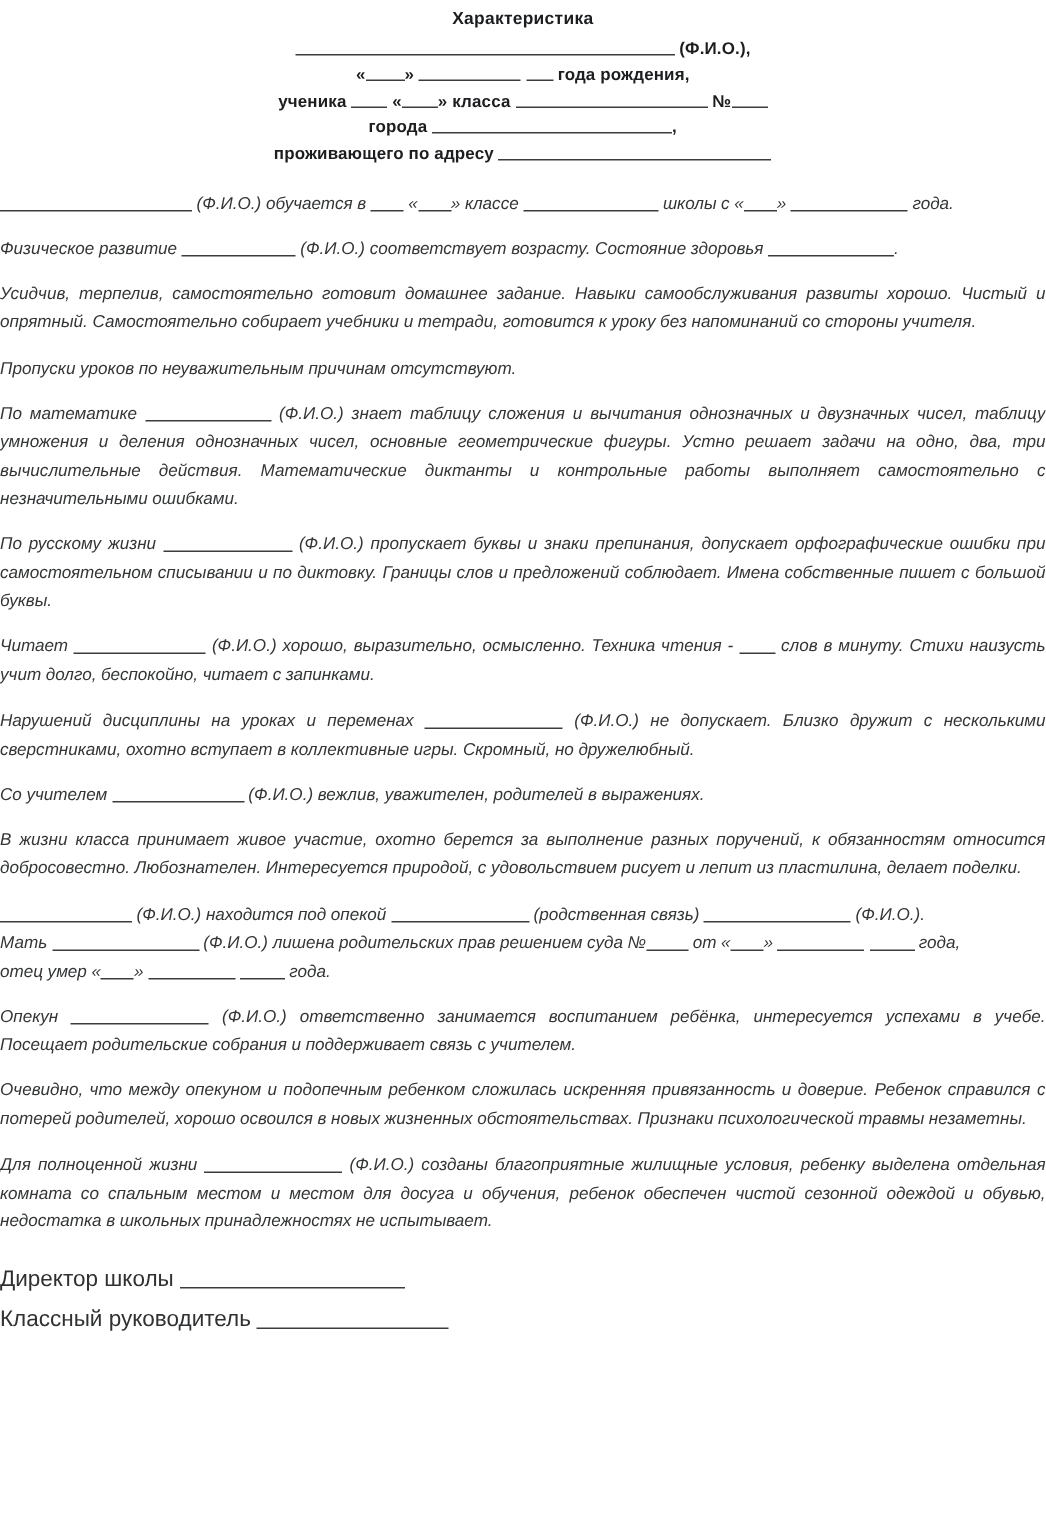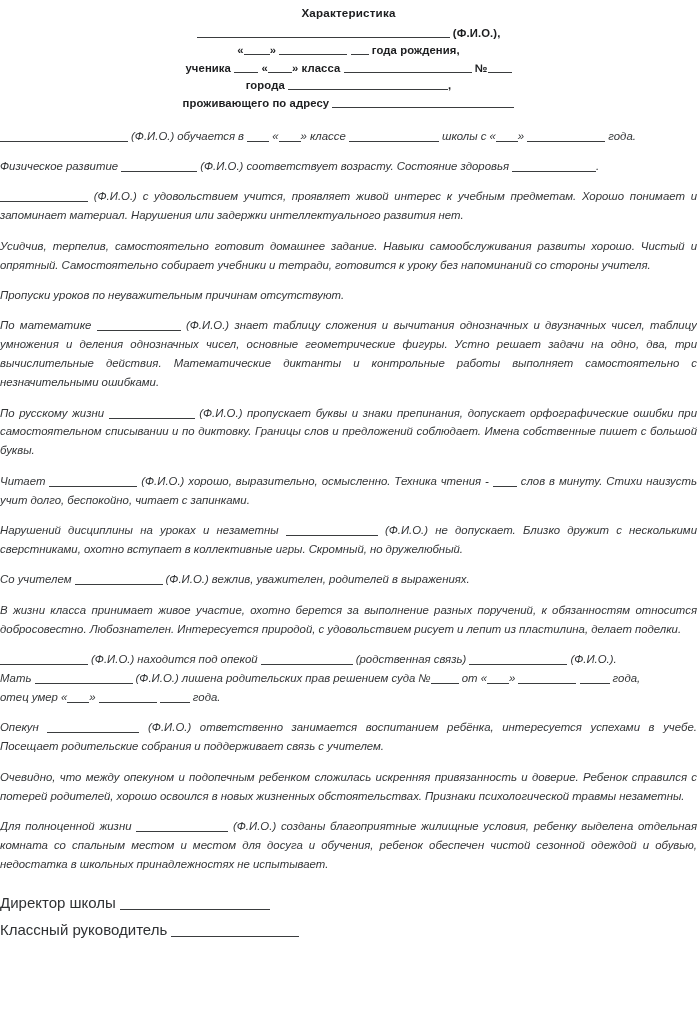--- a/index.html
+++ b/index.html
@@ -92,27 +92,26 @@
         <div class="hline"><span>«</span><span class="b" style="width: 26px;"></span><span>» </span><span class="b" style="width: 68px;"></span><span> </span><span class="b" style="width: 18px;"></span><span> года рождения,</span></div>
         <div class="hline"><span>ученика </span><span class="b" style="width: 24px;"></span><span> «</span><span class="b" style="width: 24px;"></span><span>» класса </span><span class="b" style="width: 128px;"></span><span> №</span><span class="b" style="width: 24px;"></span></div>
         <div class="hline"><span>города </span><span class="b" style="width: 160px;"></span><span>,</span></div>
         <div class="hline"><span>проживающего по адресу </span><span class="b" style="width: 182px;"></span></div>
       </div>
   </div>
 
   <div class="body">
       <p class="flow"><span class="b" style="width: 128px;"></span><span> (Ф.И.О.) обучается в </span><span class="b" style="width: 22px;"></span><span> «</span><span class="b" style="width: 22px;"></span><span>» классе </span><span class="b" style="width: 90px;"></span><span> школы с «</span><span class="b" style="width: 22px;"></span><span>» </span><span class="b" style="width: 78px;"></span><span> года.</span></p>
       <p class="flow"><span>Физическое развитие </span><span class="b" style="width: 76px;"></span><span> (Ф.И.О.) соответствует возрасту. Состояние здоровья </span><span class="b" style="width: 84px;"></span><span>.</span></p>
-      <p class="flow"><span class="b" style="width: 88px;"></span><span> (Ф.И.О.) с удовольствием учится, проявляет живой интерес к учебным предметам. Хорошо понимает и запоминает материал. Нарушения или задержки интеллектуального развития нет.</span></p>
       <p class="flow"><span>Усидчив, терпелив, самостоятельно готовит домашнее задание. Навыки самообслуживания развиты хорошо. Чистый и опрятный. Самостоятельно собирает учебники и тетради, готовится к уроку без напоминаний со стороны учителя.</span></p>
       <p class="flow"><span>Пропуски уроков по неуважительным причинам отсутствуют.</span></p>
       <p class="flow"><span>По математике </span><span class="b" style="width: 84px;"></span><span> (Ф.И.О.) знает таблицу сложения и вычитания однозначных и двузначных чисел, таблицу умножения и деления однозначных чисел, основные геометрические фигуры. Устно решает задачи на одно, два, три вычислительные действия. Математические диктанты и контрольные работы выполняет самостоятельно с незначительными ошибками.</span></p>
       <p class="flow"><span>По русскому жизни </span><span class="b" style="width: 86px;"></span><span> (Ф.И.О.)  пропускает буквы и знаки препинания, допускает орфографические ошибки при самостоятельном списывании и по диктовку. Границы слов и предложений соблюдает. Имена собственные пишет с большой буквы.</span></p>
       <p class="flow"><span>Читает </span><span class="b" style="width: 88px;"></span><span> (Ф.И.О.) хорошо, выразительно, осмысленно. Техника чтения - </span><span class="b" style="width: 24px;"></span><span> слов в минуту. Стихи наизусть учит долго, беспокойно, читает с запинками.</span></p>
-      <p class="flow"><span>Нарушений дисциплины на уроках и незаметны </span><span class="b" style="width: 92px;"></span><span> (Ф.И.О.) не допускает. Близко дружит с несколькими сверстниками, охотно вступает в коллективные игры. Скромный, но дружелюбный.</span></p>
+      <p class="flow"><span>Нарушений дисциплины на уроках и переменах </span><span class="b" style="width: 92px;"></span><span> (Ф.И.О.) не допускает. Близко дружит с несколькими сверстниками, охотно вступает в коллективные игры. Скромный, но дружелюбный.</span></p>
       <p class="flow"><span>Со учителем </span><span class="b" style="width: 88px;"></span><span> (Ф.И.О.)  вежлив, уважителен, родителей в выражениях.</span></p>
       <p class="flow"><span>В жизни класса принимает живое участие, охотно берется за выполнение разных поручений, к обязанностям относится добросовестно. Любознателен. Интересуется природой, с удовольствием рисует и лепит из пластилина, делает поделки.</span></p>
       <p class="flow"><span class="b" style="width: 88px;"></span><span> (Ф.И.О.) находится под опекой </span><span class="b" style="width: 92px;"></span><span> (родственная связь) </span><span class="b" style="width: 98px;"></span><span> (Ф.И.О.).</span><br><span>Мать </span><span class="b" style="width: 98px;"></span><span> (Ф.И.О.) лишена родительских прав решением суда №</span><span class="b" style="width: 28px;"></span><span> от «</span><span class="b" style="width: 22px;"></span><span>» </span><span class="b" style="width: 58px;"></span><span> </span><span class="b" style="width: 30px;"></span><span> года,</span><br><span>отец умер «</span><span class="b" style="width: 22px;"></span><span>» </span><span class="b" style="width: 58px;"></span><span> </span><span class="b" style="width: 30px;"></span><span> года.</span></p>
       <p class="flow"><span>Опекун </span><span class="b" style="width: 92px;"></span><span> (Ф.И.О.) ответственно занимается воспитанием ребёнка, интересуется успехами в учебе. Посещает родительские собрания и поддерживает связь с учителем.</span></p>
       <p class="flow"><span>Очевидно, что между опекуном и подопечным ребенком сложилась искренняя привязанность и доверие. Ребенок справился с потерей родителей, хорошо освоился в новых жизненных обстоятельствах. Признаки психологической травмы незаметны.</span></p>
       <p class="flow"><span>Для полноценной жизни </span><span class="b" style="width: 92px;"></span><span> (Ф.И.О.) созданы благоприятные жилищные условия, ребенку выделена отдельная комната со спальным местом и местом для досуга и обучения, ребенок обеспечен чистой сезонной одеждой и обувью, недостатка в школьных принадлежностях не испытывает.</span></p>
     </div>
 
   <div class="signatures">
       <div class="srow"><span>Директор школы </span><span class="b" style="width: 150px;"></span></div>

